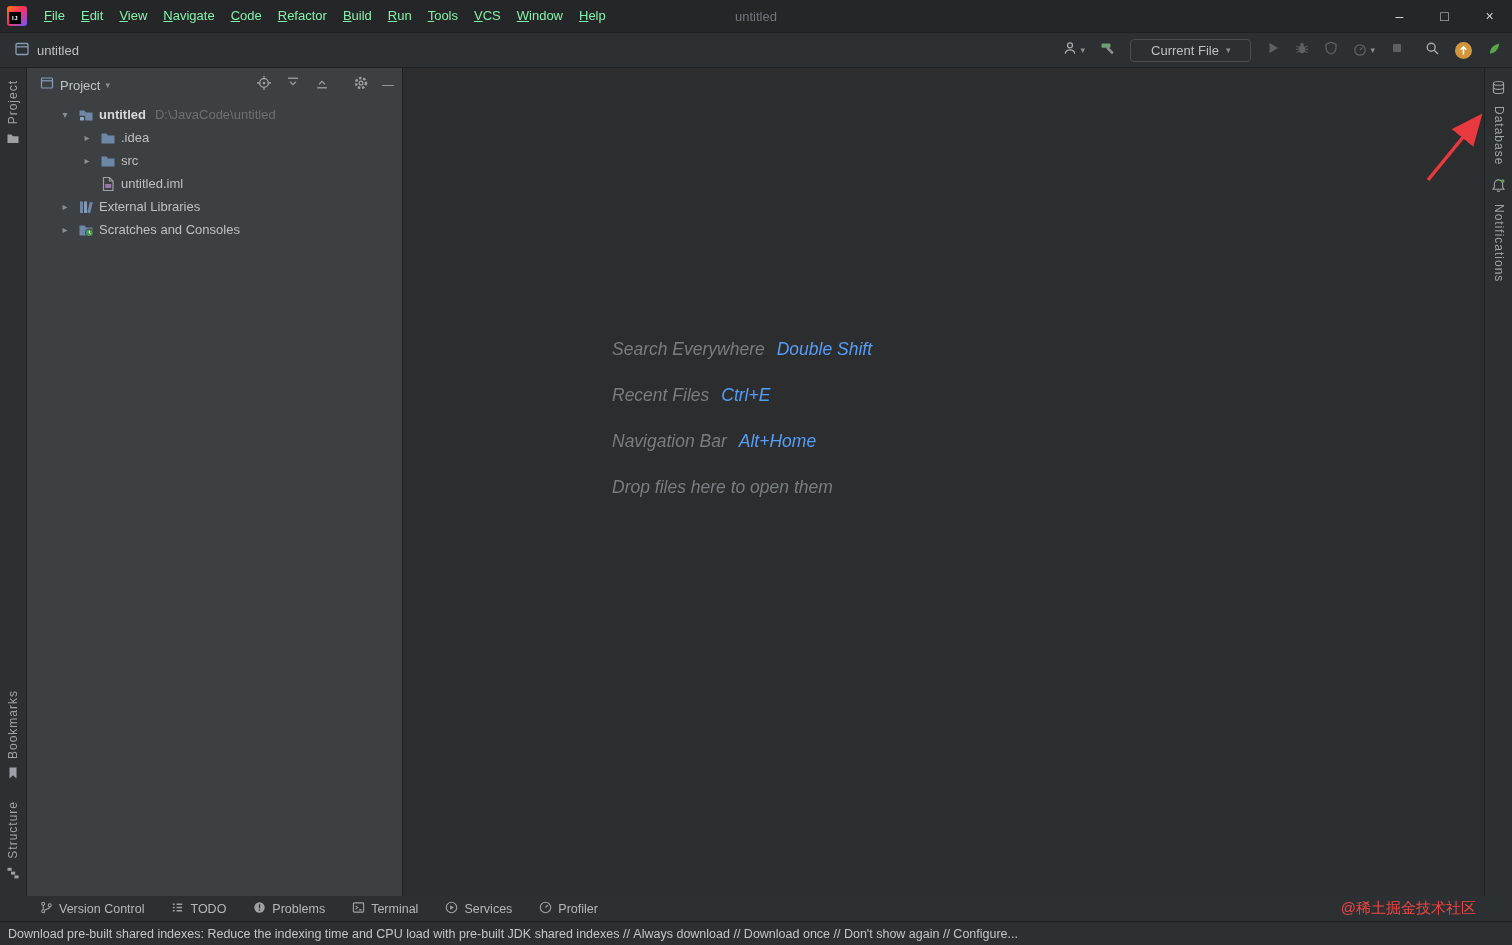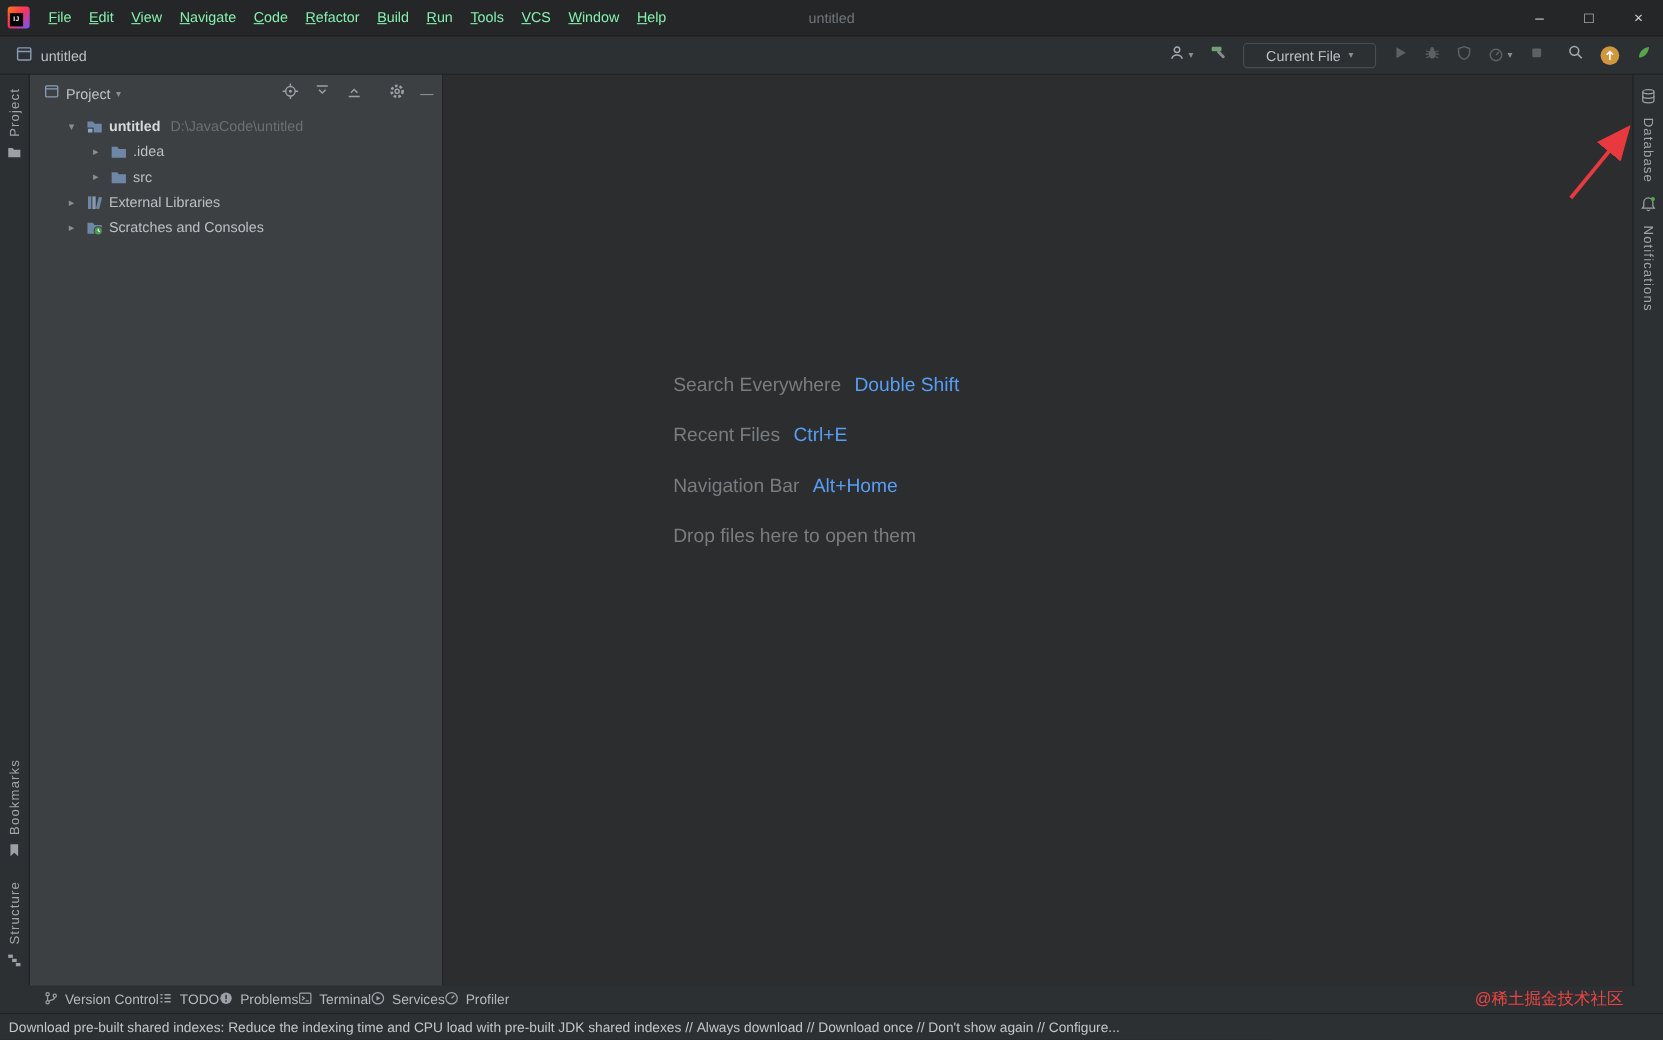--- a/index.html
+++ b/index.html
@@ -82,29 +82,29 @@
   .tree { font-size:13px; color:#bcc0c4; padding-top:1px; }
   .tree-row { height:23px; display:flex; align-items:center; gap:5px; }
   .tw { width:16px; text-align:center; color:#8a8e92; font-size:10px; flex:none; }
   .ticon { width:16px; height:16px; flex:none; display:flex; }
   .tlabel-bold { font-weight:bold; color:#d5d9dc; }
   .tpath { color:#6b7074; margin-left:4px; }
   .pl0 { padding-left:30px; }
   .pl1 { padding-left:52px; }
 
   .editor { flex:1; background:#2b2d2e; position:relative; }
-  .shortcuts { position:absolute; left:209px; top:258px; }
+  .shortcuts { position:absolute; left:209px; top:258px;font-style:italic; }
   .sc-line { height:46px; display:flex; align-items:center; gap:12px; font-size:17.5px; }
   .sc-label { color:#797d81; }
   .sc-keys { color:#589df6; }
 
   
   .bottom-bar {
     height:26px; background:#2d3032; border-bottom:1px solid #1e2022;
-    display:flex; align-items:center; padding:0 12px 0 40px; 
+    display:flex; align-items:center; padding:0 12px 0 40px; gap:27px;
   }
   .bb-item { display:flex; align-items:center; gap:6px; font-size:12.5px; color:#b4b8bb; }
   .bb-watermark { margin-left:auto; margin-right:24px; font-size:15px; color:#ef4444; }
 
   .status-bar {
     height:23px; background:#2d3032;
     display:flex; align-items:center; padding:0 10px 0 8px;
     font-size:12.5px; color:#c2c6c9;
   }
   .status-bar span { white-space:pre; }
@@ -326,20 +326,31 @@
         </div>
         <div class="tree-row pl1">
           <span class="tw">▸</span>
           <span class="ticon">
             <svg class="i16" viewBox="0 0 16 16">
                 <path d="M1.5 13.5v-10h5l1.5 2h6.5v8z" fill="#6e87a6"></path>
               </svg>
           </span>
           <span>src</span>
         </div>
+        <div class="tree-row pl1">
+          <span class="tw"></span>
+          <span class="ticon">
+            <svg class="i16" viewBox="0 0 16 16">
+                <path d="M3.5 1.5h6L13 5v9.5H3.5z" fill="none" stroke="#9da1a5" stroke-width="1.2"></path>
+                <path d="M9.5 1.5V5H13" fill="none" stroke="#9da1a5" stroke-width="1.1"></path>
+                <rect x="5.2" y="8" width="6" height="4" rx="0.6" fill="#9876aa"></rect>
+              </svg>
+          </span>
+          <span>untitled.iml</span>
+        </div>
         <div class="tree-row pl0">
           <span class="tw">▸</span>
           <span class="ticon">
             <svg class="i16" viewBox="0 0 16 16">
                 <rect x="2" y="2.5" width="3" height="11.5" fill="#6e87a6"></rect>
                 <rect x="6" y="2.5" width="3" height="11.5" fill="#8a99ad"></rect>
                 <rect x="10.5" y="3" width="3" height="11" fill="#6e87a6" transform="rotate(14 12 8.5)"></rect>
               </svg>
           </span>
           <span>External Libraries</span>

